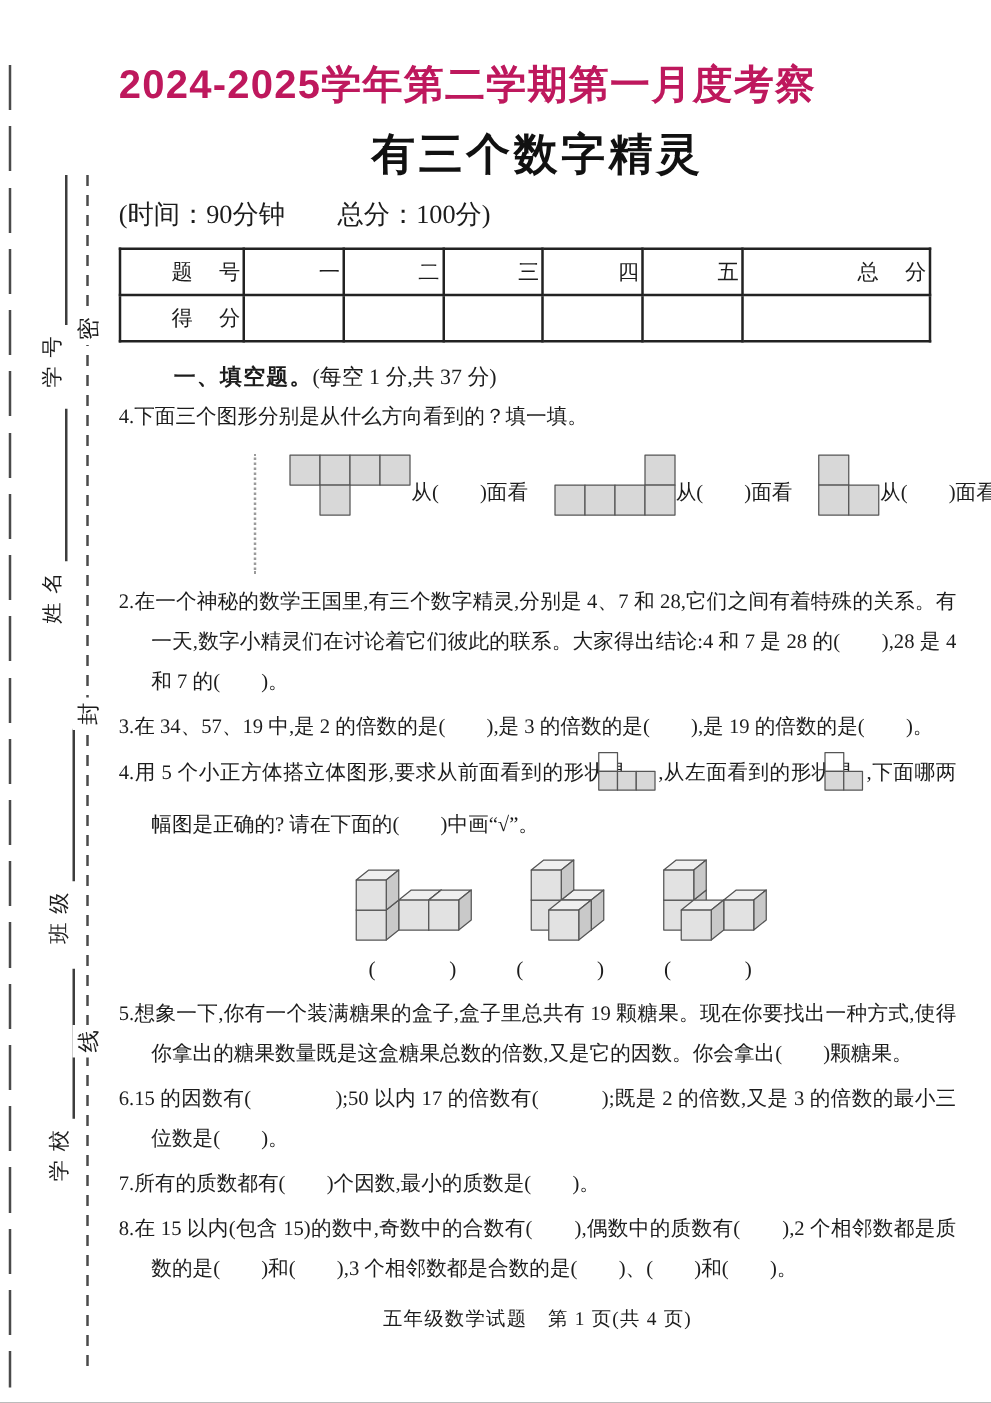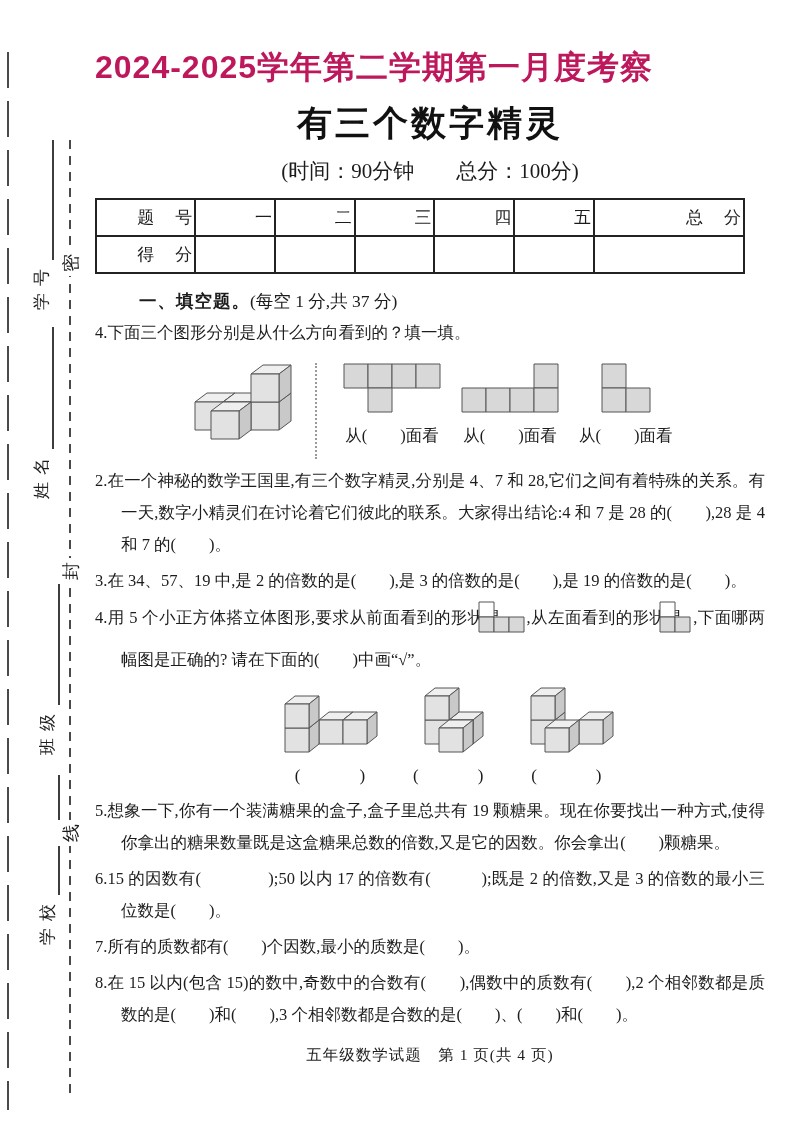--- a/index.html
+++ b/index.html
@@ -15,31 +15,31 @@
     font-size:18px;line-height:26px;text-align:center;transform:rotate(-90deg);}
   .side-field{position:absolute;height:24px;transform:rotate(-90deg);display:flex;
     align-items:flex-end;font-size:17px;white-space:nowrap;}
   .flabel{letter-spacing:7px;margin-right:2px;line-height:24px;}
   .fblank{display:inline-block;flex:1;border-bottom:2px solid #3d3d3d;height:19px;}
   .main{position:absolute;left:95px;top:0;width:670px;}
   .t1{margin:46px 0 0 0;font-family:"Liberation Sans","DejaVu Sans",sans-serif;
       font-weight:700;font-size:32px;text-align:left;letter-spacing:1px;color:#be185d;}
   .t2{margin:10px 0 0 0;font-family:"Liberation Sans","DejaVu Sans",sans-serif;
       font-weight:700;font-size:35px;text-align:center;letter-spacing:3px;color:#111;}
-  .sub{margin-top:10px;font-size:21px;text-align:center;}
+  .sub{margin-top:10px;font-size:21px;text-align:left;}
   table.score{border-collapse:collapse;margin-top:13px;width:650px;table-layout:fixed;}
   table.score td{border:2px solid #222;text-align:right;font-size:17px;
       height:35px;padding:0;letter-spacing:2px;}
   .sec-head{margin-top:15px;font-size:17.5px;}
   .sec-head b{font-family:"Liberation Sans","DejaVu Sans",sans-serif;letter-spacing:1px;margin-left:44px;}
   p.q{margin:4px 0 0 0;font-size:16.5px;line-height:32px;text-align:justify;
       padding-left:26px;text-indent:-26px;}
   .fig-row{display:flex;align-items:flex-start;margin:14px 0 6px 0;padding-left:86px;}
   .divider{width:0;border-left:2px dotted #9a9a9a;height:96px;margin:0 26px 0 22px;align-self:center;}
-  .view{display:flex;flex-direction:column;align-items:center;margin-right:20px;}
+  .view{display:flex;flex-direction:row;align-items:center;margin-right:20px;}
   .view svg{display:block;}
   .view-label{margin-top:12px;font-size:16.5px;white-space:nowrap;}
   .inline-fig{display:inline-block;vertical-align:-10px;margin:0 2px;}
   .options-row{display:flex;margin:10px 0 4px 188px;}
   .option{display:flex;flex-direction:column;align-items:center;margin-right:34px;}
   .opt-label{margin-top:10px;font-size:17px;letter-spacing:2px;}
   .footer{margin-top:14px;text-align:center;font-size:15.5px;letter-spacing:1px;}
 </style>
 </head>
 <body>

